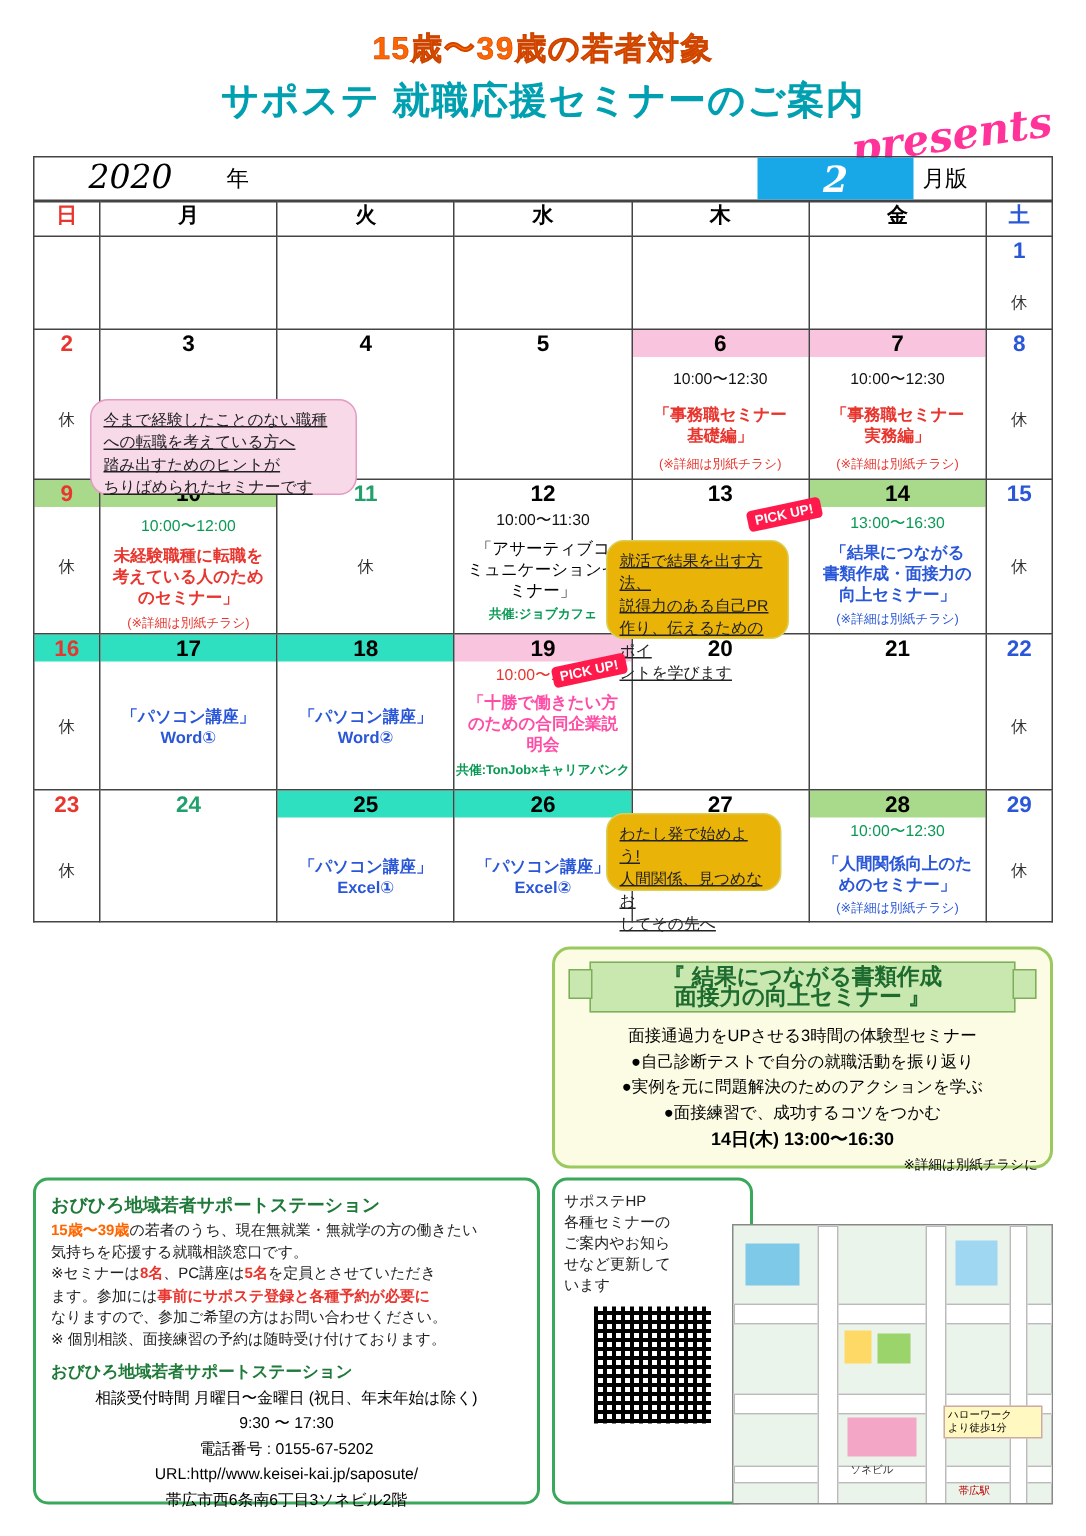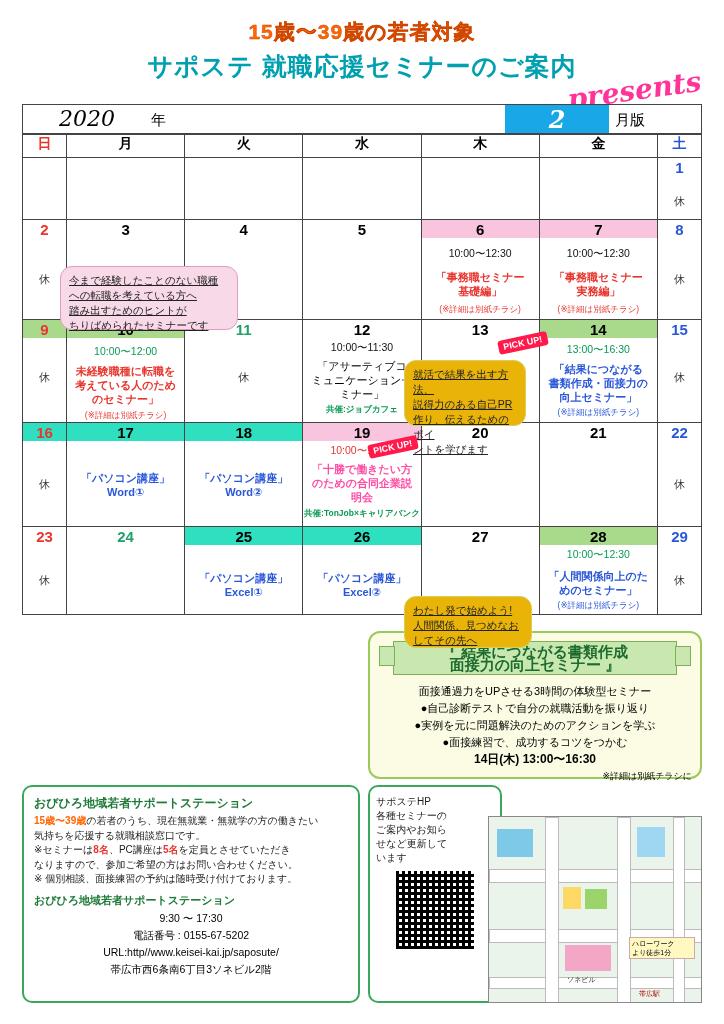--- a/index.html
+++ b/index.html
@@ -296,21 +296,21 @@
     </table>
 
   <div class="bub bub-pink" style="left:60px;top:266px;width:178px;height:64px;white-space:pre-line">今まで経験したことのない職種
 への転職を考えている方へ
 踏み出すためのヒントが
 ちりばめられたセミナーです</div>
   <div class="bub bub-yellow" style="left:404px;top:360px;width:122px;height:66px;white-space:pre-line">就活で結果を出す方法、
 説得力のある自己PR
 作り、伝えるためのポイ
 ントを学びます</div>
-  <div class="bub bub-yellow" style="left:404px;top:596px;width:128px;height:52px;white-space:pre-line">わたし発で始めよう!
+  <div class="bub bub-yellow" style="left:404px;top:542px;width:117px;height:52px;white-space:pre-line">わたし発で始めよう!
 人間関係、見つめなお
 してその先へ</div>
 
   <div class="pick" style="left:498px;top:336px">PICK UP!</div>
   <div class="pick" style="left:368px;top:440px">PICK UP!</div>
 
 
   <div class="panel p-sem">
     <div class="ribbon" style="line-height:13px;height:34px;padding-top:3px;box-sizing:border-box">
       <div>『  結果につながる書類作成</div>
@@ -325,25 +325,27 @@
       <div class="sem-line" style="text-align:right;font-size:9px">※詳細は別紙チラシに</div>
     </div>
   </div>
 
   <div class="panel p-org">
     <div class="org-t">おびひろ地域若者サポートステーション</div>
     <div class="org-b">
       <div><span class="or">15歳〜39歳</span><span>の若者のうち、現在無就業・無就学の方の働きたい</span></div>
       <div>気持ちを応援する就職相談窓口です。</div>
       <div><span>※セミナーは</span><span class="rd">8名</span><span>、PC講座は</span><span class="rd">5名</span><span>を定員とさせていただき</span></div>
+      <div><span>ます。参加には</span><span class="rd">事前にサポステ登録と各種予約が必要に</span></div>
       <div>なりますので、参加ご希望の方はお問い合わせください。</div>
       <div>※ 個別相談、面接練習の予約は随時受け付けております。</div>
     </div>
     <div class="org-foot">おびひろ地域若者サポートステーション</div>
     <div class="org-rows">
+      <div>相談受付時間  月曜日〜金曜日 (祝日、年末年始は除く)</div>
       <div>9:30 〜 17:30</div>
       <div>電話番号 :  0155-67-5202</div>
       <div>URL:http//www.keisei-kai.jp/saposute/</div>
       <div>帯広市西6条南6丁目3ソネビル2階</div>
     </div>
   </div>
 
   <div class="panel p-hp">
     <div class="hp-t" style="white-space:pre-line">サポステHP
 各種セミナーの

